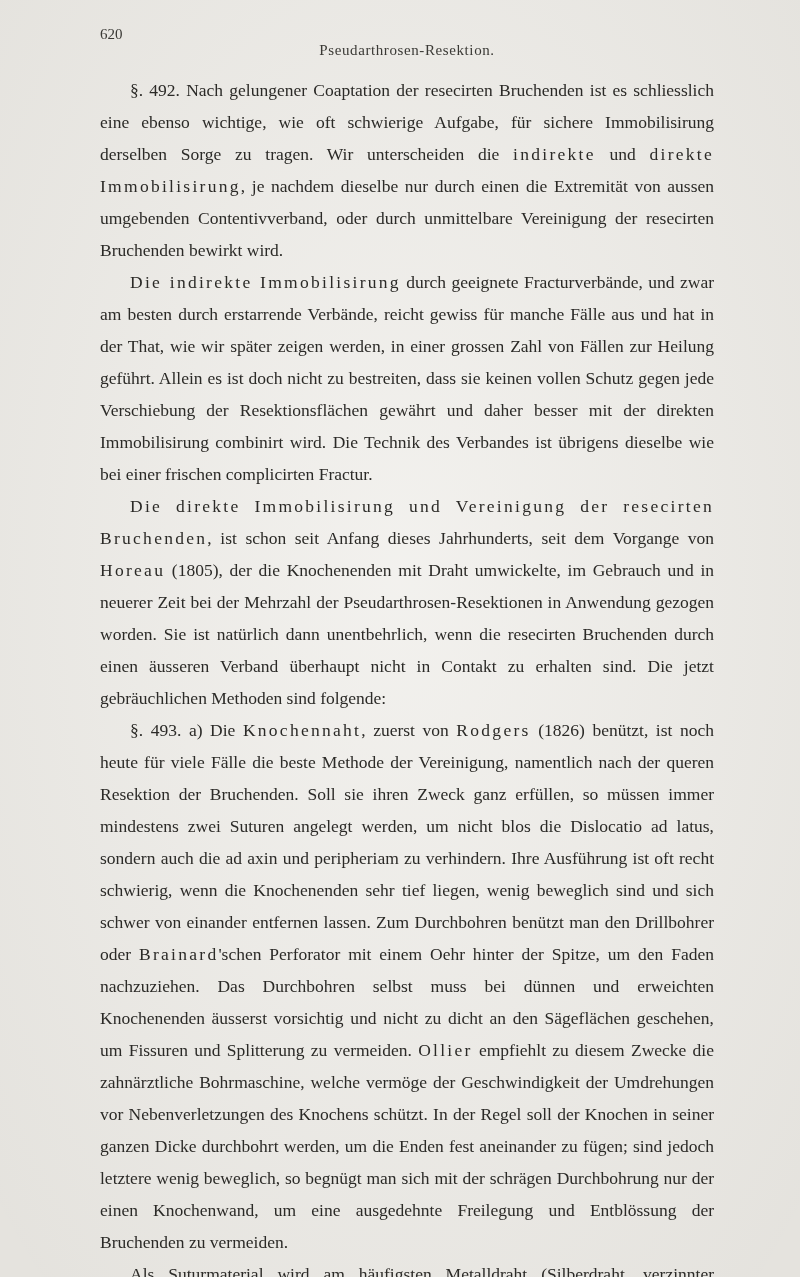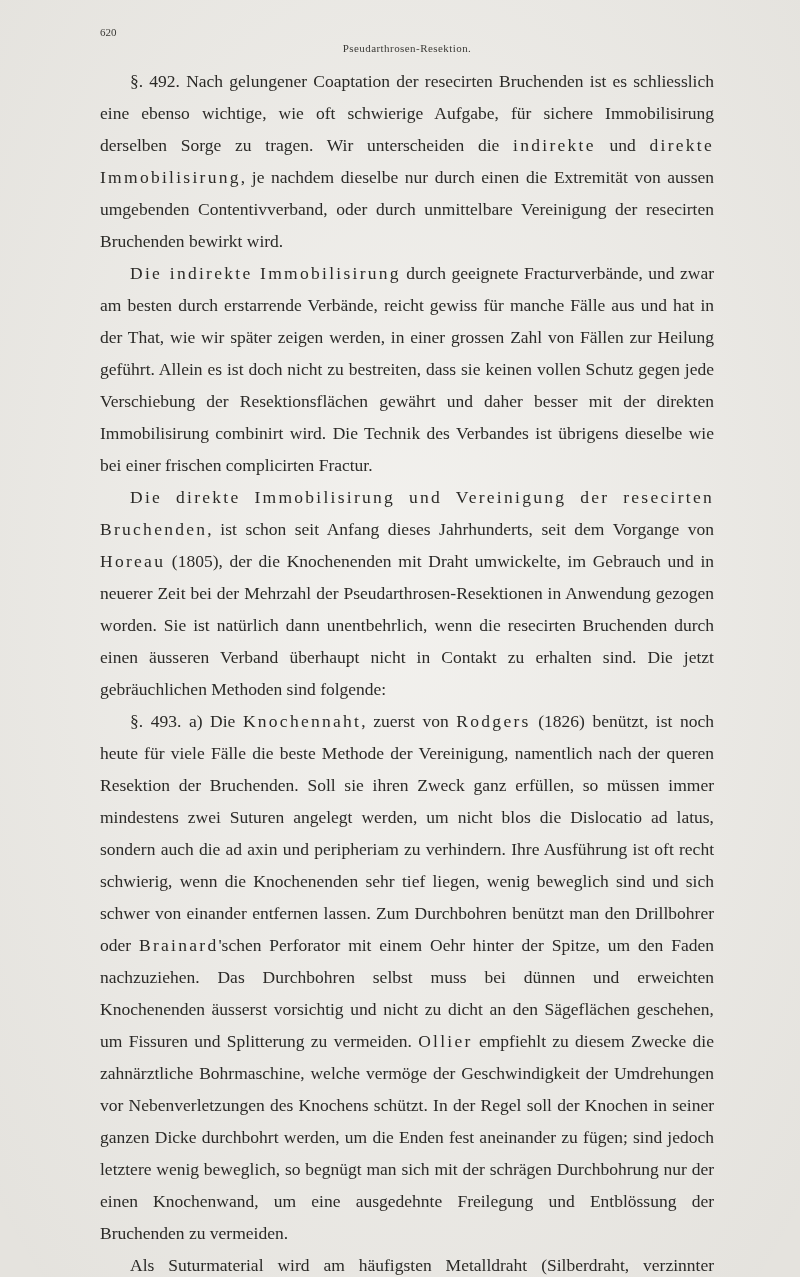--- a/index.html
+++ b/index.html
@@ -20,22 +20,22 @@
     width: 800px;
     height: 1277px;
     padding: 26px 86px 30px 100px;
     background:
       radial-gradient(ellipse at 50% 45%, rgba(255,255,255,0.35), rgba(0,0,0,0.03) 95%),
       #eceae5;
   }
   .running-head {
     position: relative;
     height: 24px;
-    margin-bottom: 15px;
-    font-size: 11px;
+    margin-bottom: 24px;
+    font-size: 15px;
     color: #3a3935;
   }
   .page-number {
     position: absolute;
     left: 0;
     top: 0;
   }
   .running-title {
     position: absolute;
     left: 50%;

